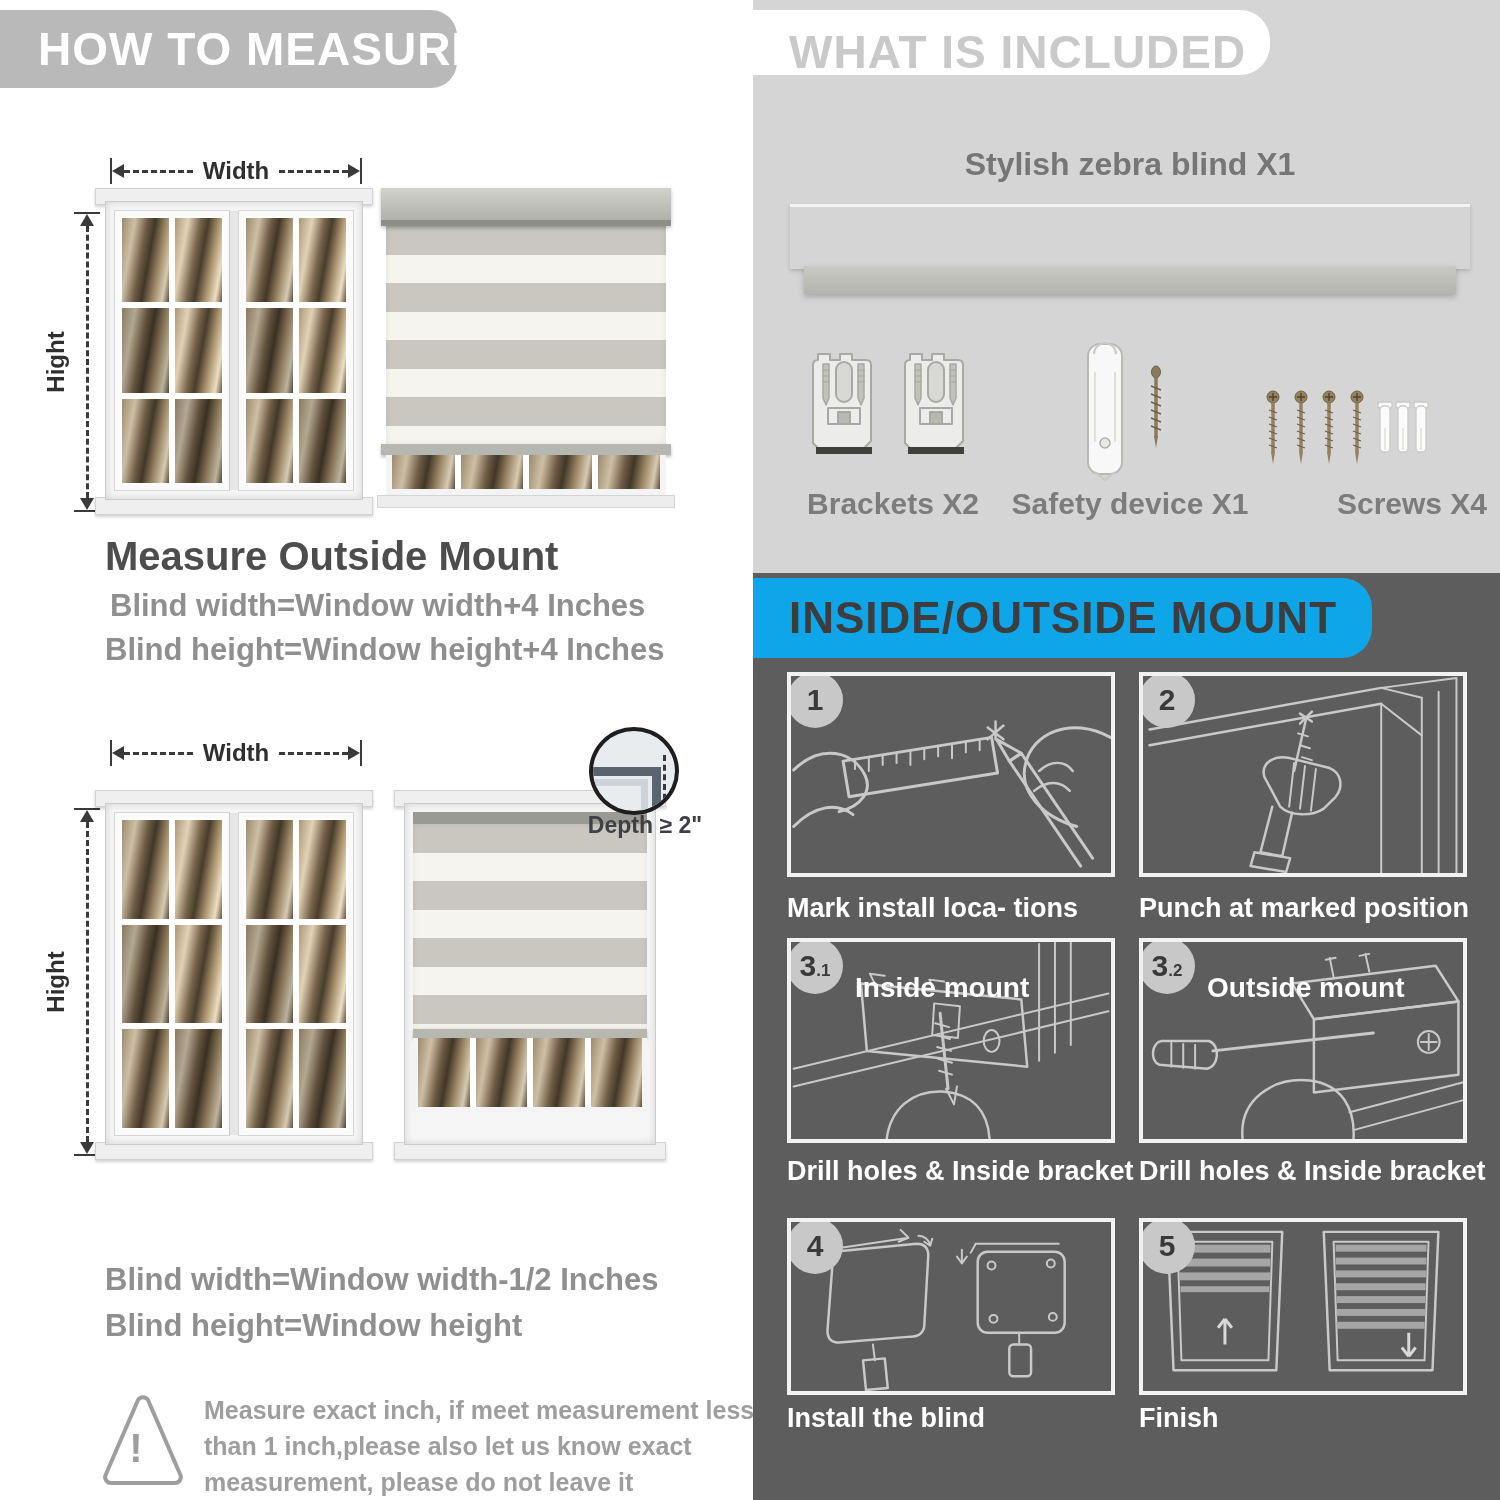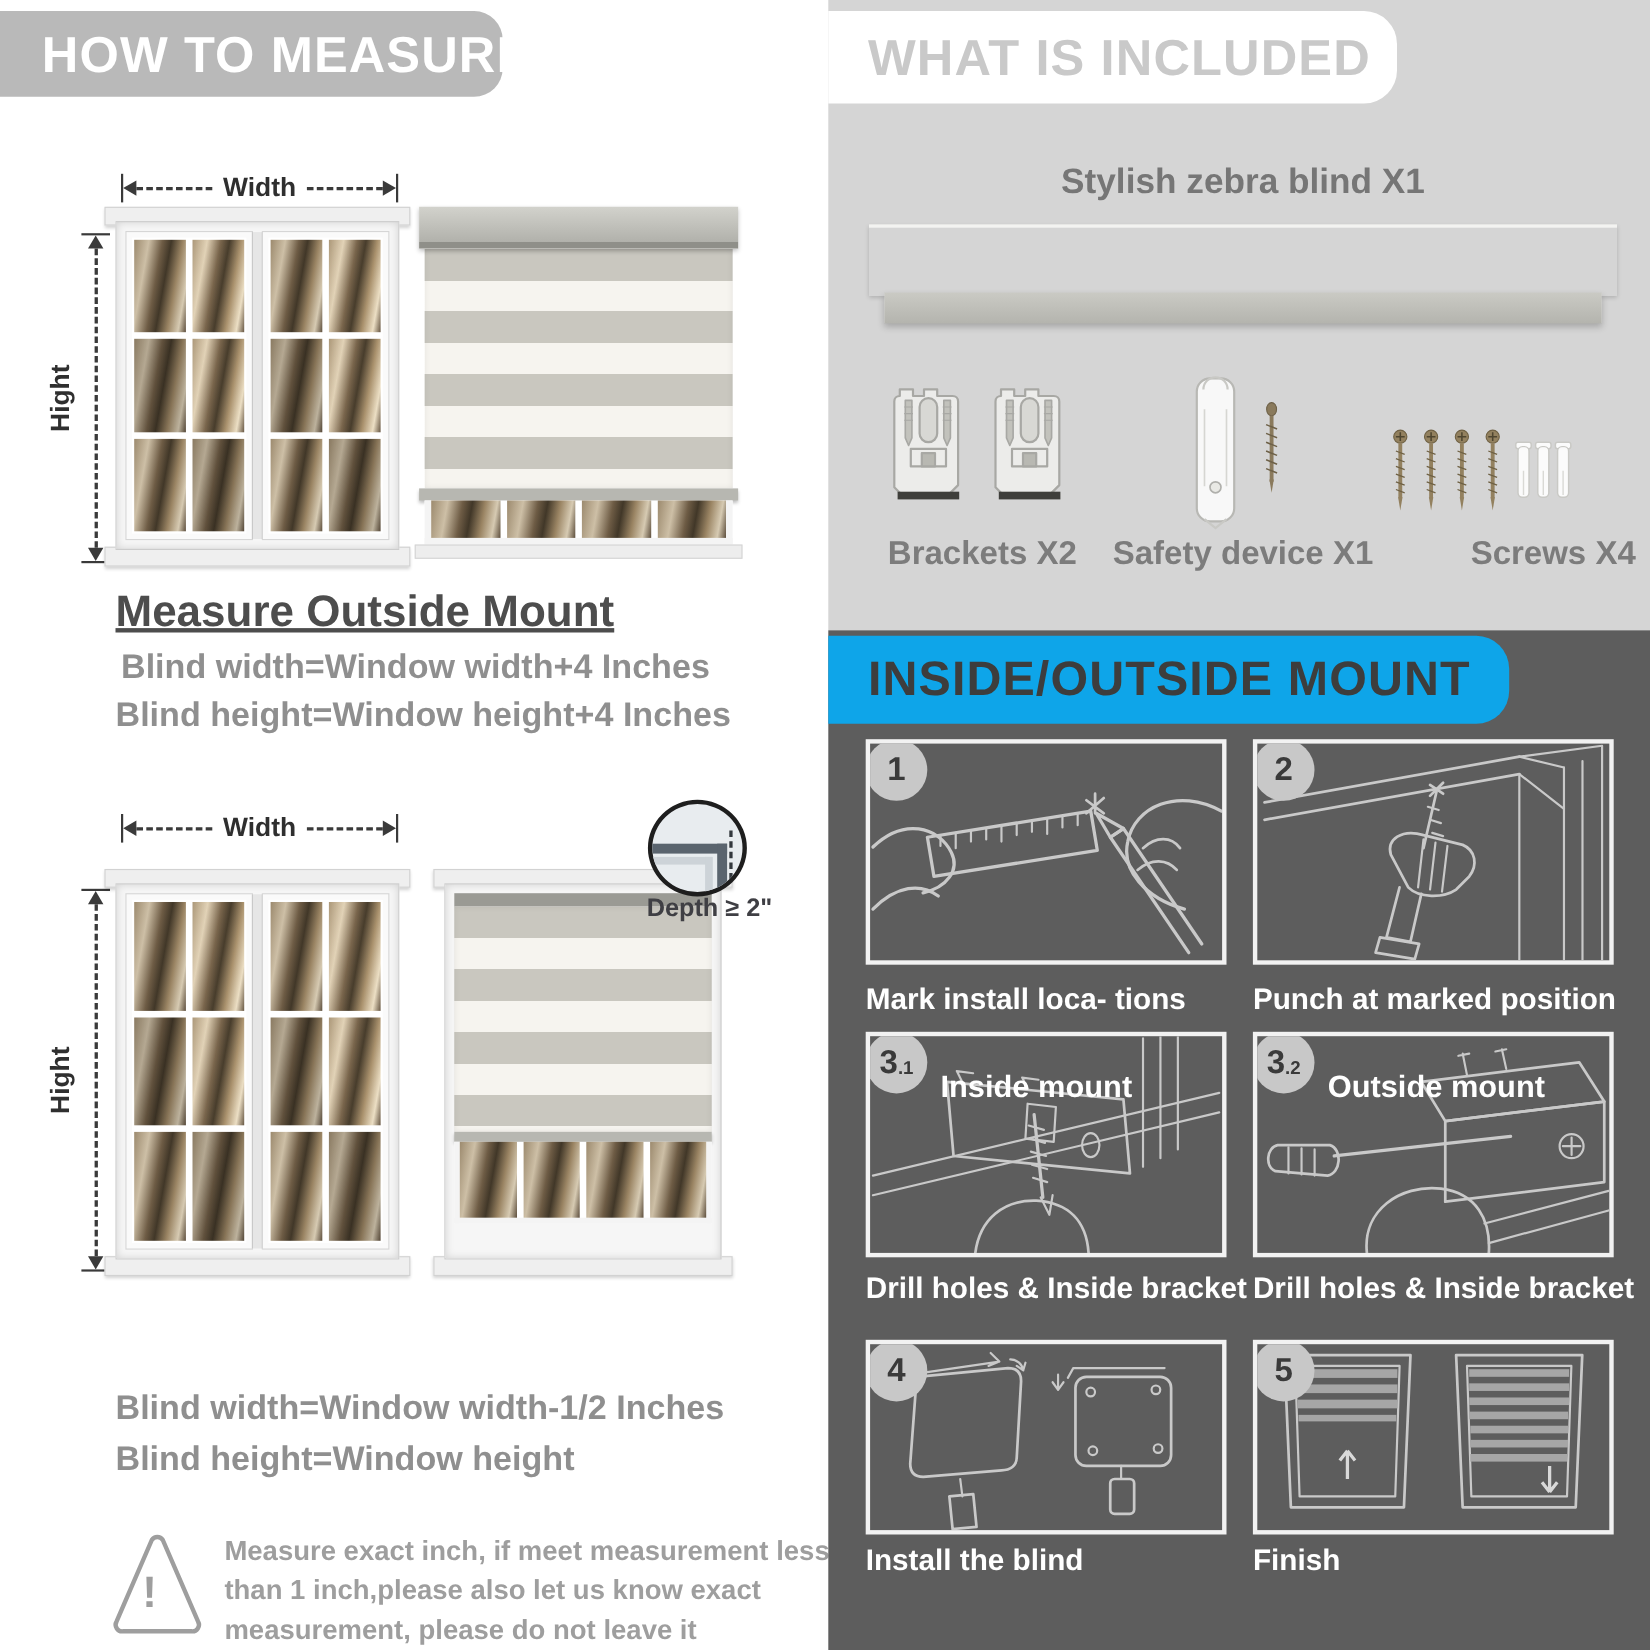--- a/index.html
+++ b/index.html
@@ -10,36 +10,36 @@
   .abs{position:absolute;}
 
   
   .hdr{font-weight:bold;letter-spacing:1px;white-space:nowrap;}
   .hdr-left{
     left:0;top:10px;width:457px;height:78px;background:#b9b9b9;
     border-radius:0 26px 26px 0;color:#ffffff;font-size:46px;line-height:78px;
     padding-left:38px;box-sizing:border-box;
   }
   .hdr-included{
-    left:753px;top:10px;width:517px;height:84px;background:#ffffff;
+    left:753px;top:10px;width:517px;height:65px;background:#ffffff;
     border-radius:0 30px 30px 0;color:#c9c9c9;font-size:46px;line-height:84px;
     padding-left:36px;box-sizing:border-box;
   }
   .hdr-mount{
     left:753px;top:578px;width:619px;height:80px;background:#0ea5e9;
     border-radius:0 30px 30px 0;color:#3d3d3d;font-size:44px;line-height:80px;
     padding-left:36px;box-sizing:border-box;
   }
 
   
   .panel-light{left:753px;top:0;width:747px;height:573px;background:#d5d5d5;}
   .panel-dark{left:753px;top:573px;width:747px;height:927px;background:#5d5d5d;}
 
   
-  .sec-title{font-weight:bold;font-size:40px;color:#4d4d4d;white-space:nowrap;text-decoration:underline;}
+  .sec-title{font-weight:bold;font-size:40px;color:#4d4d4d;white-space:nowrap;}
   .sec-line{font-weight:bold;font-size:31px;color:#8f8f8f;white-space:nowrap;}
   .item-label{font-weight:bold;font-size:30px;color:#7c7c7c;text-align:center;white-space:nowrap;}
   .blind-name{font-weight:bold;font-size:32px;color:#767676;text-align:center;white-space:nowrap;}
   .step-caption{font-weight:bold;font-size:27px;color:#ffffff;white-space:nowrap;}
   .depth-label{font-weight:bold;font-size:23px;color:#3f3f44;text-align:center;white-space:nowrap;}
 
   
   .warrow{display:flex;align-items:center;height:26px;}
   .warrow .endtick{width:0;height:26px;border-left:2px solid #3a3a3a;}
   .warrow .ah{width:0;height:0;border-top:7px solid transparent;border-bottom:7px solid transparent;}

